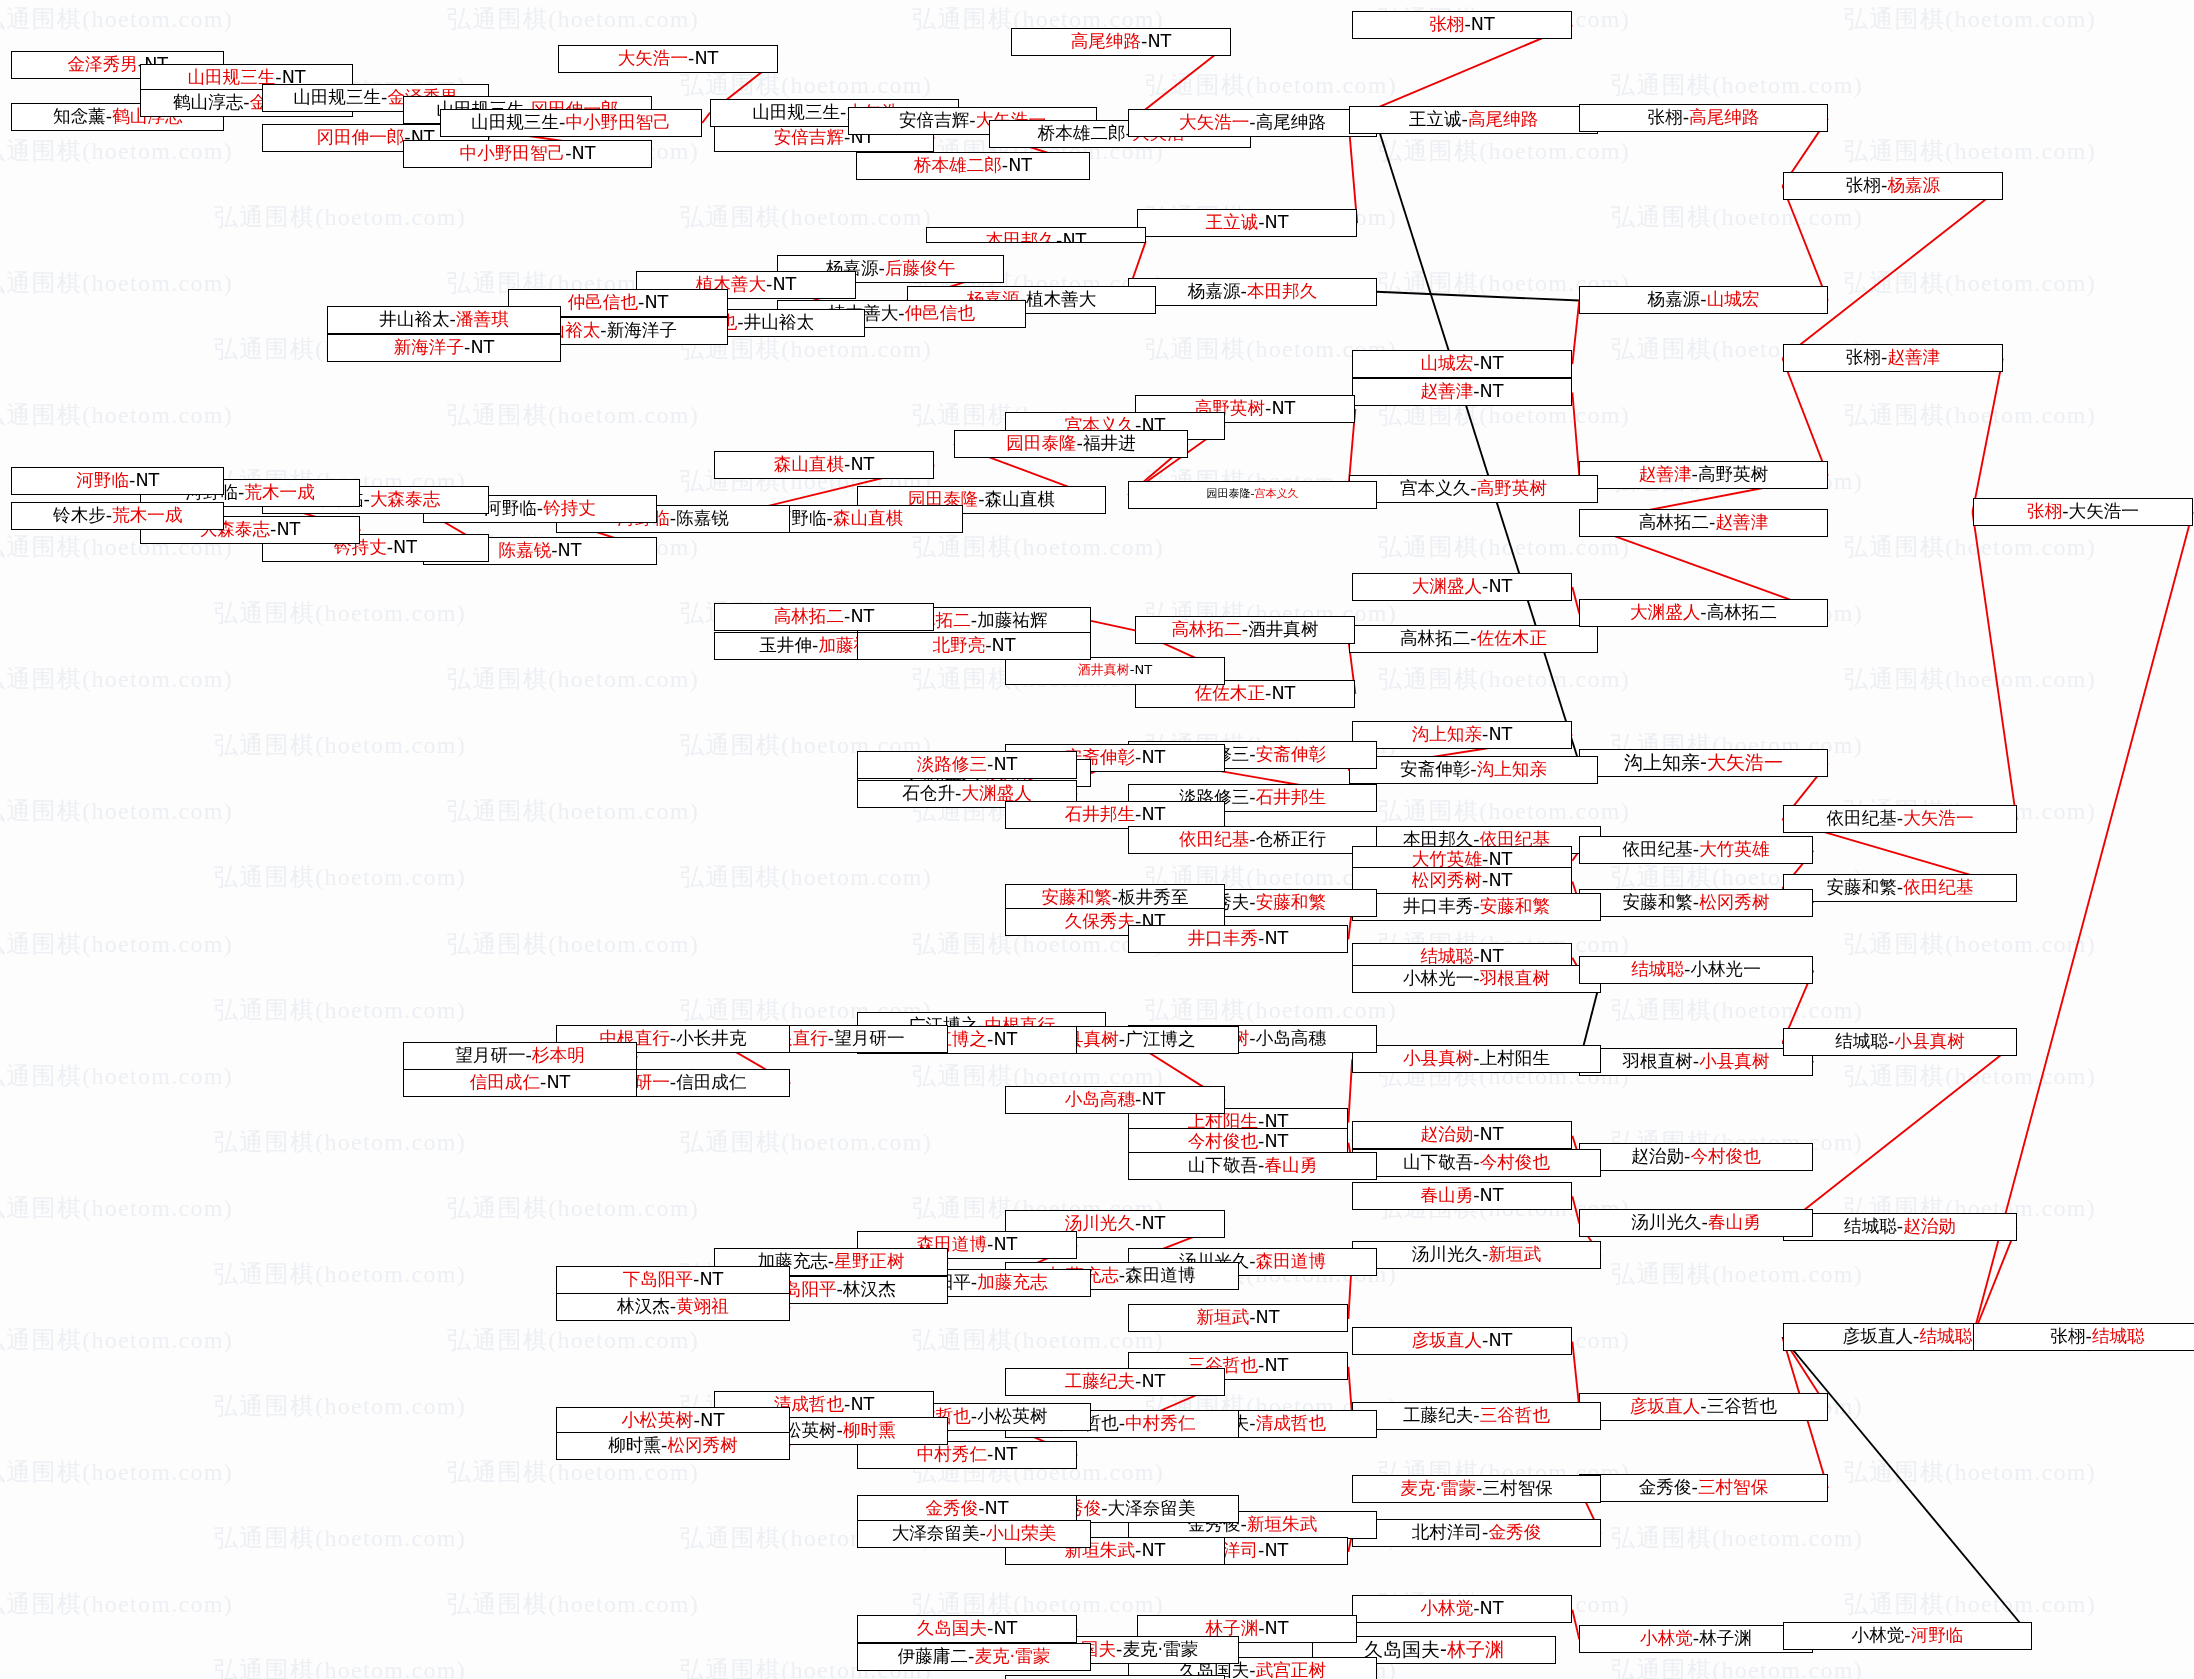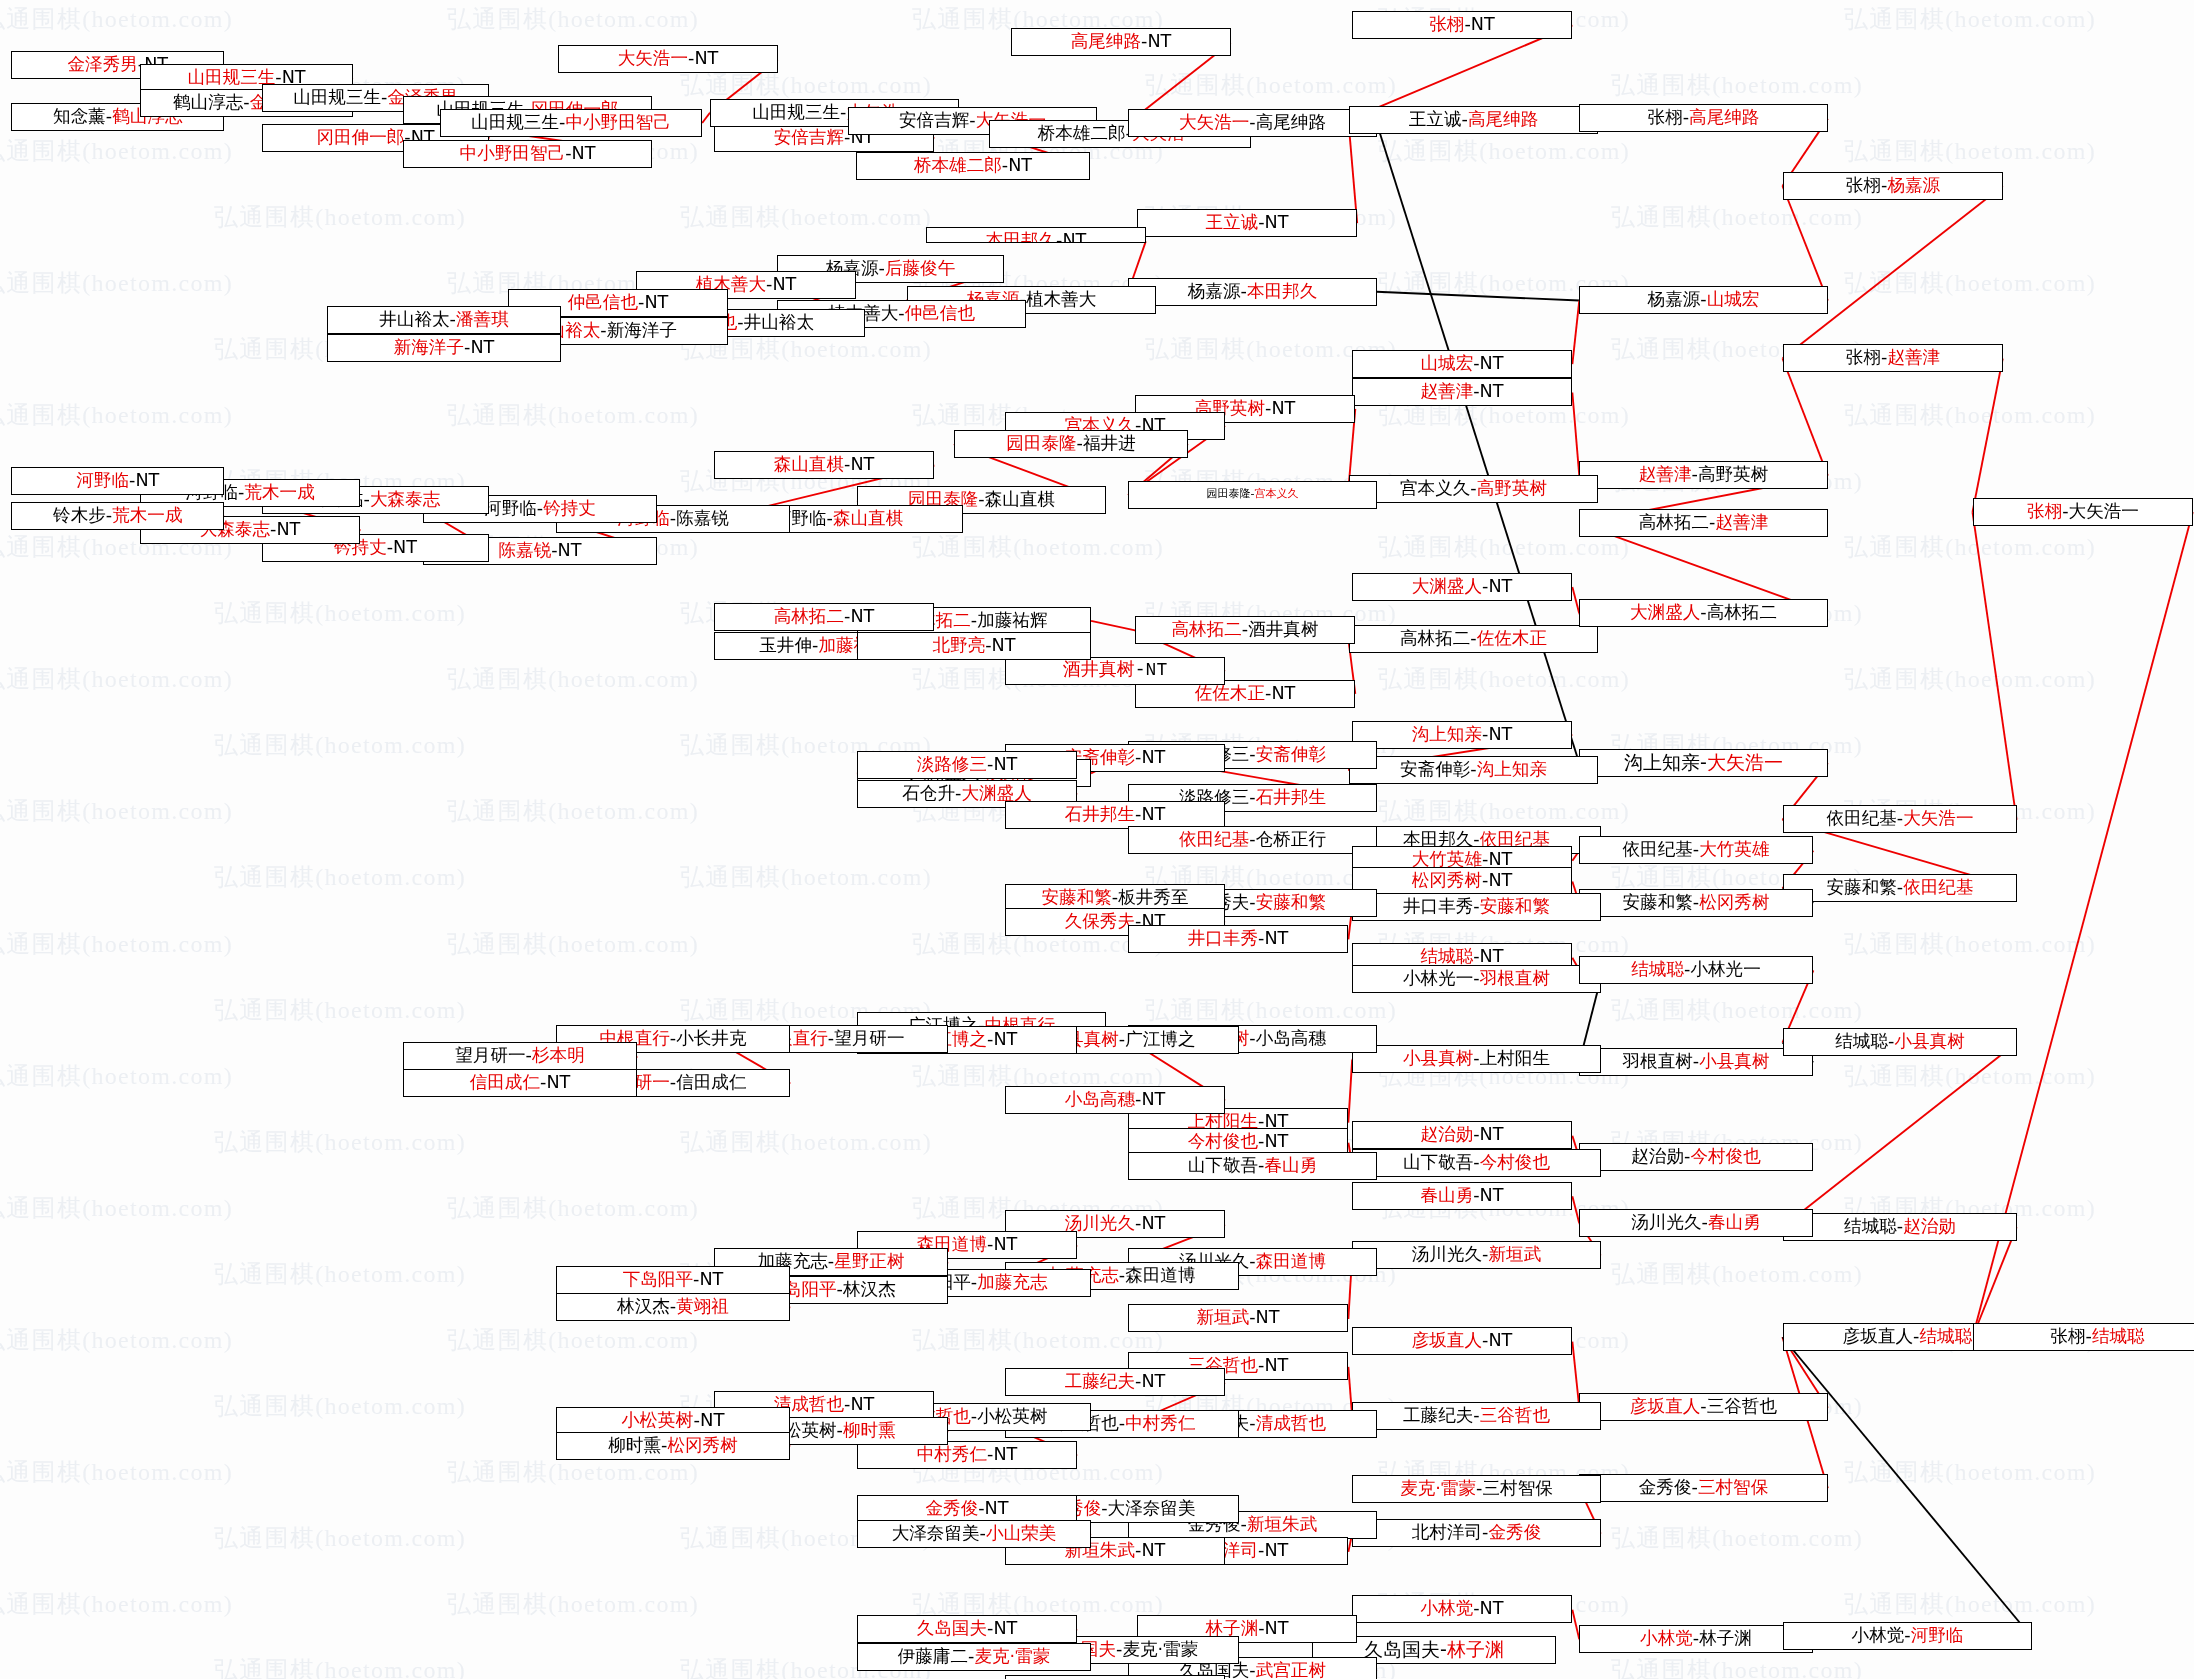--- a/index.html
+++ b/index.html
@@ -385,21 +385,21 @@
       <div class="node" style="left: 140px; top: 516px; width: 220px; height: 28px; line-height: 24.5px; font-size: 17.6px;"><span class="w">大森泰志</span><span class="sep">-</span><span class="l">NT</span></div>
       <div class="node" style="left: 11.3px; top: 467px; width: 213px; height: 28px; line-height: 24.5px; font-size: 17.6px;"><span class="w">河野临</span><span class="sep">-</span><span class="l">NT</span></div>
       <div class="node" style="left: 11.3px; top: 502px; width: 213px; height: 28px; line-height: 24.5px; font-size: 17.6px;"><span class="l">铃木步</span><span class="sep">-</span><span class="w">荒木一成</span></div>
       <div class="node" style="left: 1579px; top: 509px; width: 249px; height: 28px; line-height: 24.5px; font-size: 17.6px;"><span class="l">高林拓二</span><span class="sep">-</span><span class="w">赵善津</span></div>
       <div class="node" style="left: 1352px; top: 573px; width: 220px; height: 28px; line-height: 24.5px; font-size: 17.6px;"><span class="w">大渊盛人</span><span class="sep">-</span><span class="l">NT</span></div>
       <div class="node" style="left: 1349px; top: 625px; width: 249px; height: 28px; line-height: 24.5px; font-size: 17.6px;"><span class="l">高林拓二</span><span class="sep">-</span><span class="w">佐佐木正</span></div>
       <div class="node" style="left: 1579px; top: 599px; width: 249px; height: 28px; line-height: 24.5px; font-size: 17.6px;"><span class="w">大渊盛人</span><span class="sep">-</span><span class="l">高林拓二</span></div>
       <div class="node" style="left: 1135px; top: 616px; width: 220px; height: 28px; line-height: 24.5px; font-size: 17.6px;"><span class="w">高林拓二</span><span class="sep">-</span><span class="l">酒井真树</span></div>
       <div class="node" style="left: 1135px; top: 680px; width: 220px; height: 28px; line-height: 24.5px; font-size: 17.6px;"><span class="w">佐佐木正</span><span class="sep">-</span><span class="l">NT</span></div>
       <div class="node" style="left: 857px; top: 607px; width: 234px; height: 28px; line-height: 24.5px; font-size: 17.6px;"><span class="w">高林拓二</span><span class="sep">-</span><span class="l">加藤祐辉</span></div>
-      <div class="node" style="left: 1005px; top: 657px; width: 220px; height: 28px; line-height: 24.5px; font-size: 18px; font-family: Liberation Mono, monospace;"><span class="w">酒井真树</span><span class="sep">-</span><span class="l">NT</span></div>
+      <div class="node" style="left: 1005px; top: 657px; width: 220px; height: 28px; line-height: 24.5px; font-size: 13px;"><span class="w">酒井真树</span><span class="sep">-</span><span class="l">NT</span></div>
       <div class="node" style="left: 714px; top: 603px; width: 220px; height: 28px; line-height: 24.5px; font-size: 17.6px;"><span class="w">高林拓二</span><span class="sep">-</span><span class="l">NT</span></div>
       <div class="node" style="left: 714px; top: 632px; width: 220px; height: 28px; line-height: 24.5px; font-size: 17.6px;"><span class="l">玉井伸</span><span class="sep">-</span><span class="w">加藤祐辉</span></div>
       <div class="node" style="left: 857px; top: 632px; width: 234px; height: 28px; line-height: 24.5px; font-size: 17.6px;"><span class="w">北野亮</span><span class="sep">-</span><span class="l">NT</span></div>
       <div class="node" style="left: 1783px; top: 805px; width: 234px; height: 28px; line-height: 24.5px; font-size: 17.6px;"><span class="l">依田纪基</span><span class="sep">-</span><span class="w">大矢浩一</span></div>
       <div class="node" style="left: 1579px; top: 749px; width: 249px; height: 28px; line-height: 24.5px; font-size: 19px;"><span class="l">沟上知亲</span><span class="sep">-</span><span class="w">大矢浩一</span></div>
       <div class="node" style="left: 1352px; top: 721px; width: 220px; height: 28px; line-height: 24.5px; font-size: 17.6px;"><span class="w">沟上知亲</span><span class="sep">-</span><span class="l">NT</span></div>
       <div class="node" style="left: 1349px; top: 756px; width: 249px; height: 28px; line-height: 24.5px; font-size: 17.6px;"><span class="l">安斋伸彰</span><span class="sep">-</span><span class="w">沟上知亲</span></div>
       <div class="node" style="left: 1128px; top: 741px; width: 249px; height: 28px; line-height: 24.5px; font-size: 17.6px;"><span class="l">淡路修三</span><span class="sep">-</span><span class="w">安斋伸彰</span></div>
       <div class="node" style="left: 1005px; top: 744px; width: 220px; height: 28px; line-height: 24.5px; font-size: 17.6px;"><span class="w">安斋伸彰</span><span class="sep">-</span><span class="l">NT</span></div>
       <div class="node" style="left: 1128px; top: 784px; width: 249px; height: 28px; line-height: 24.5px; font-size: 17.6px;"><span class="l">淡路修三</span><span class="sep">-</span><span class="w">石井邦生</span></div>

